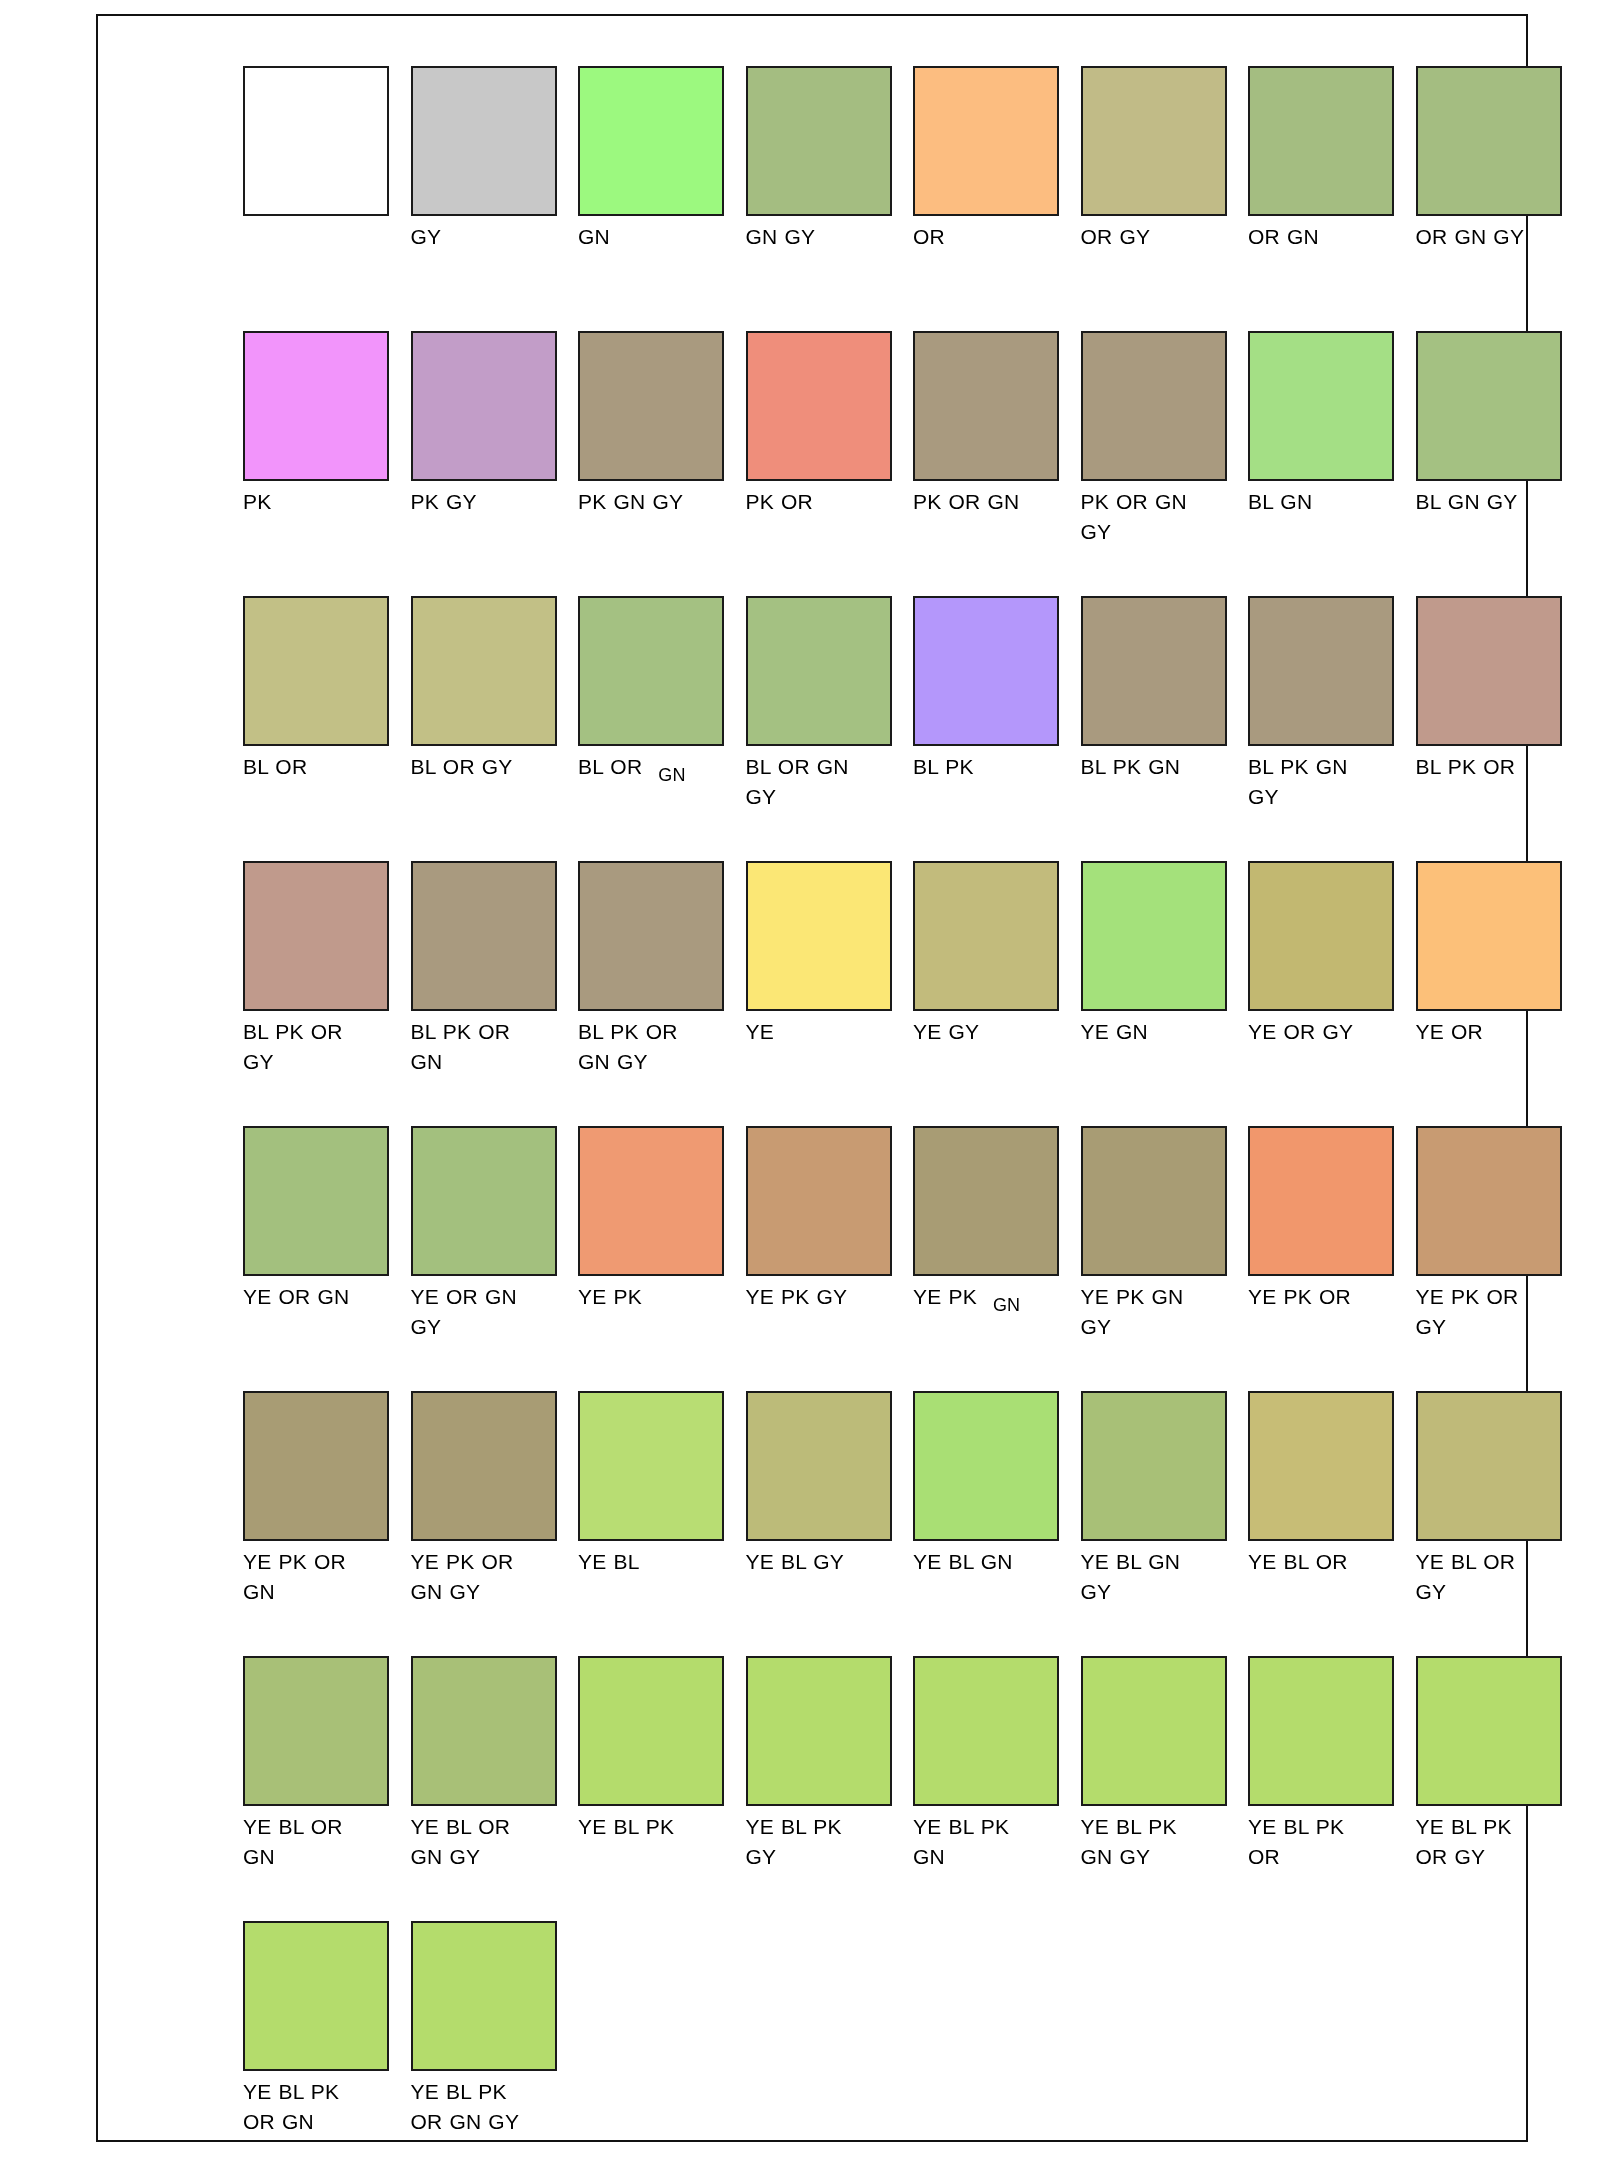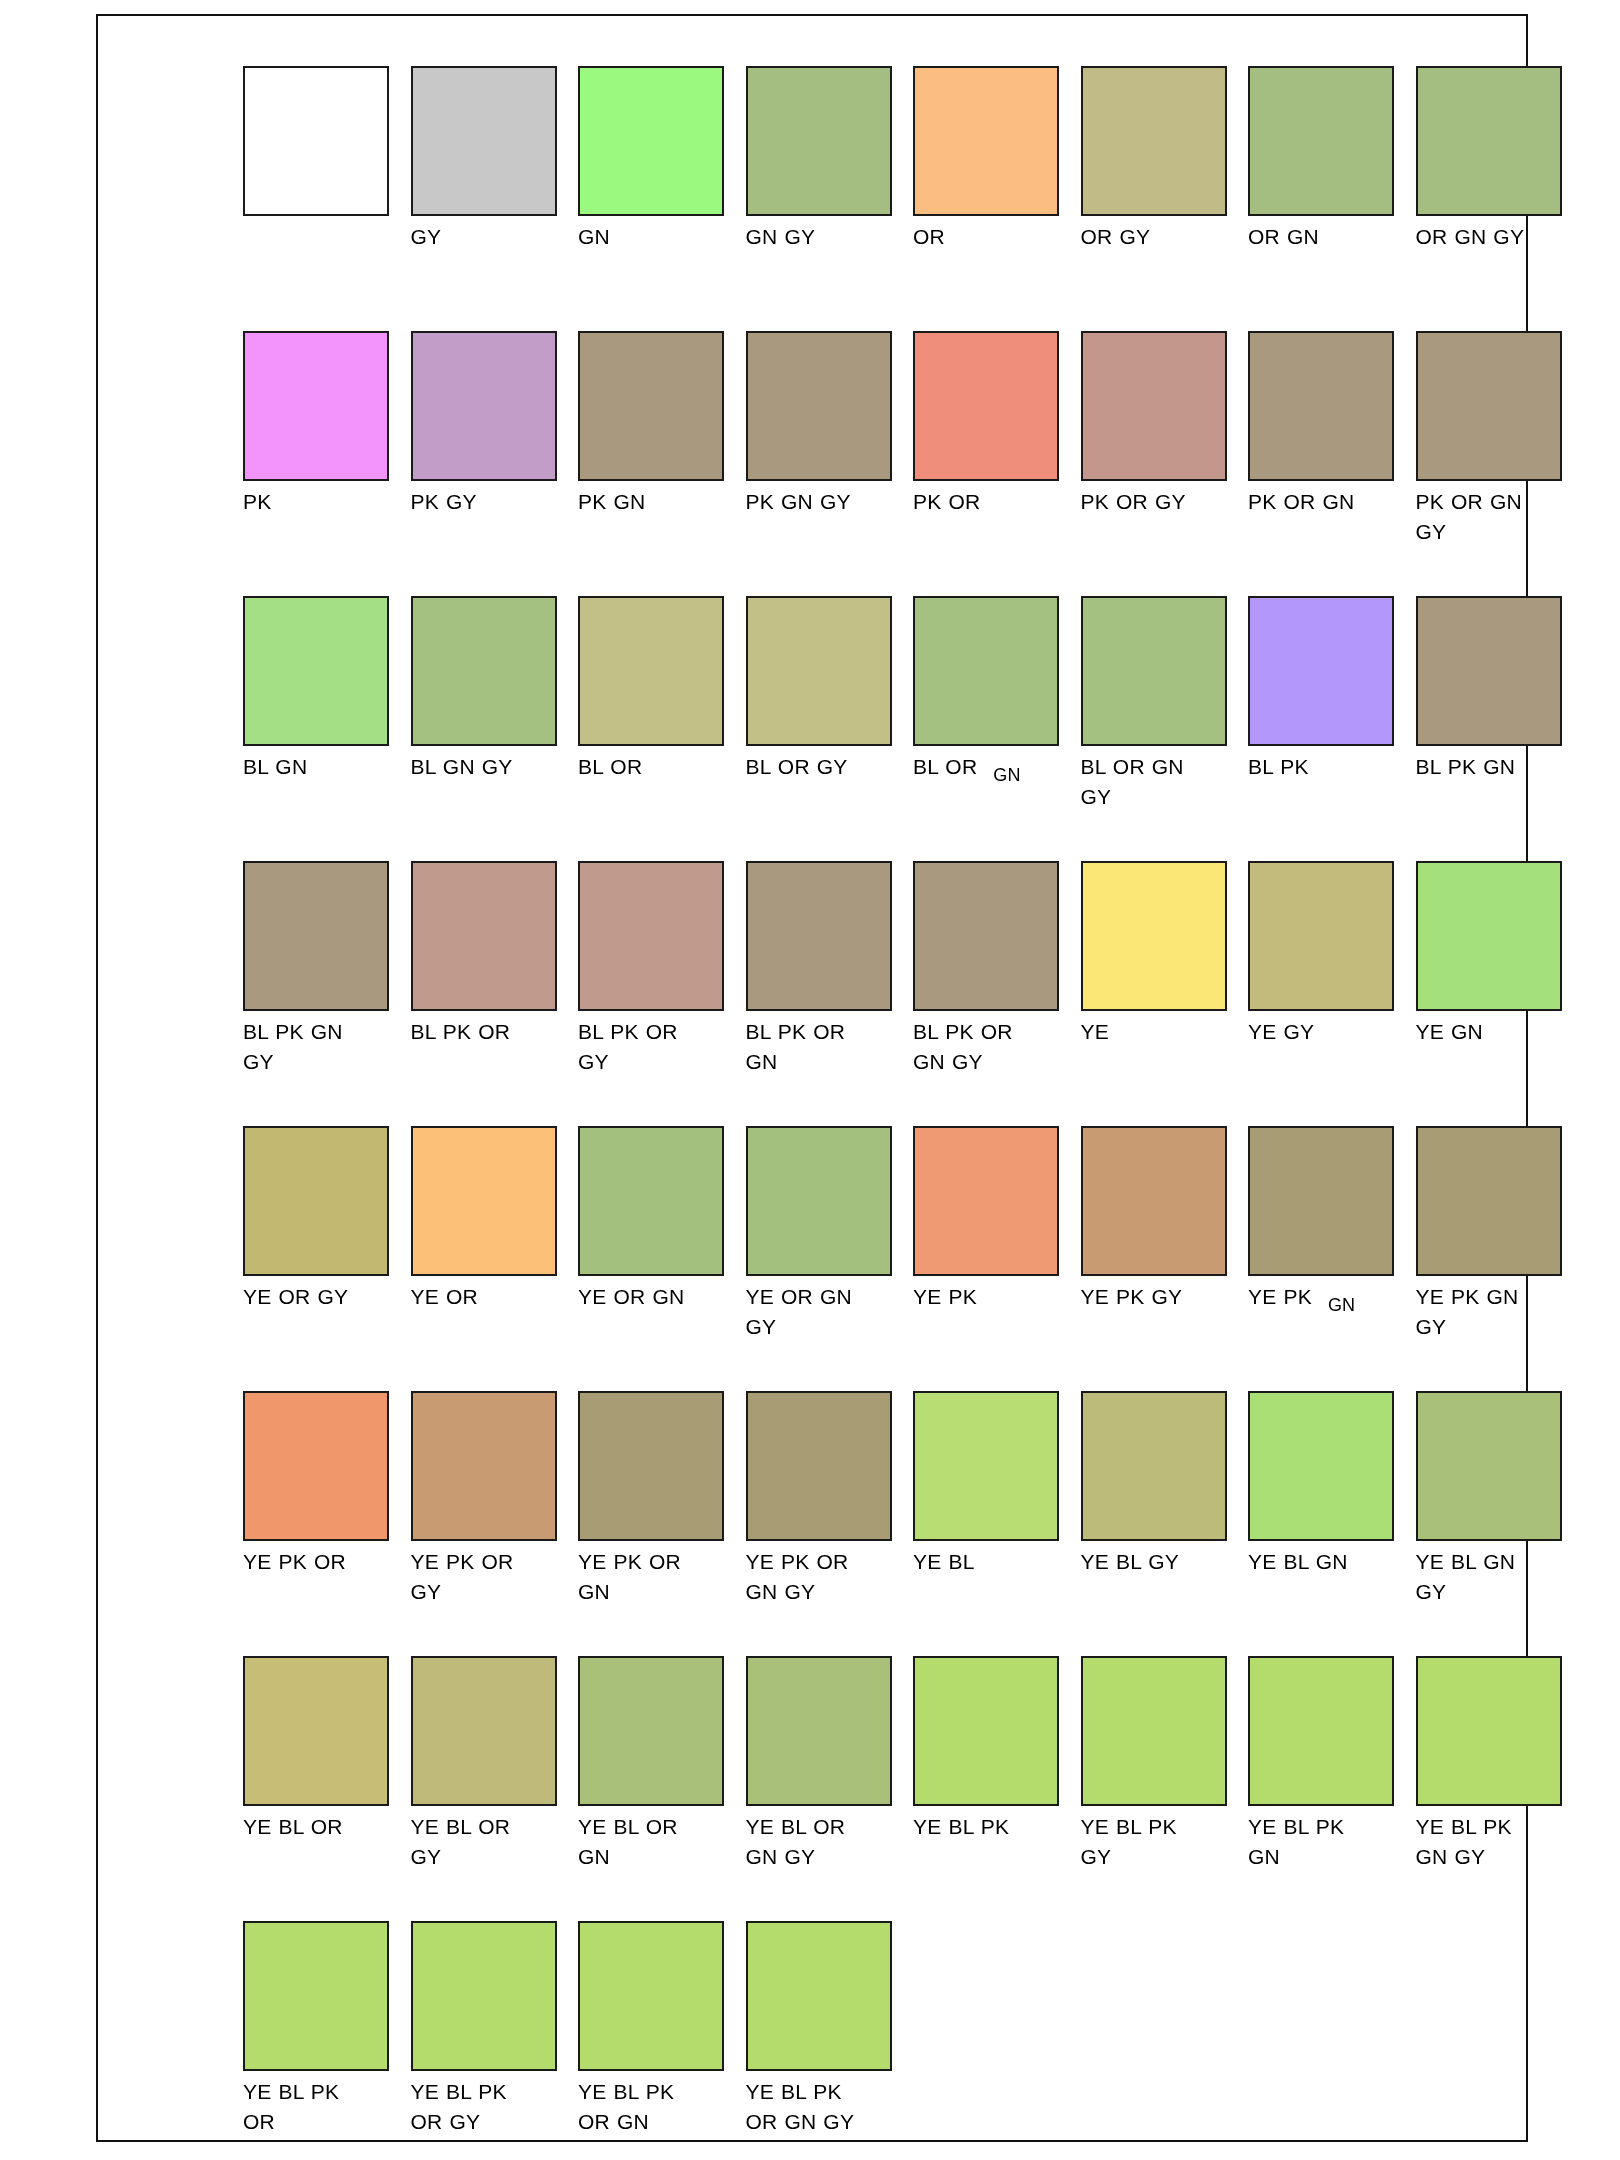--- a/index.html
+++ b/index.html
@@ -113,33 +113,25 @@
         <div class="cell">
           <div class="swatch" style="background-color: rgb(242, 148, 251); border-color: rgb(26, 26, 26);"></div>
           <div class="label">PK</div>
         </div>
         <div class="cell">
           <div class="swatch" style="background-color: rgb(194, 157, 200); border-color: rgb(26, 26, 26);"></div>
           <div class="label">PK GY</div>
         </div>
         <div class="cell">
           <div class="swatch" style="background-color: rgb(169, 154, 127); border-color: rgb(26, 26, 26);"></div>
-          <div class="label">PK GN</div>
-        </div>
-        <div class="cell">
-          <div class="swatch" style="background-color: rgb(169, 154, 127); border-color: rgb(26, 26, 26);"></div>
           <div class="label">PK GN GY</div>
         </div>
         <div class="cell">
           <div class="swatch" style="background-color: rgb(239, 142, 123); border-color: rgb(26, 26, 26);"></div>
           <div class="label">PK OR</div>
-        </div>
-        <div class="cell">
-          <div class="swatch" style="background-color: rgb(195, 151, 139); border-color: rgb(26, 26, 26);"></div>
-          <div class="label">PK OR GY</div>
         </div>
         <div class="cell">
           <div class="swatch" style="background-color: rgb(169, 154, 127); border-color: rgb(26, 26, 26);"></div>
           <div class="label">PK OR GN</div>
         </div>
         <div class="cell">
           <div class="swatch" style="background-color: rgb(169, 154, 127); border-color: rgb(26, 26, 26);"></div>
           <div class="label">PK OR GN
 GY</div>
         </div>

